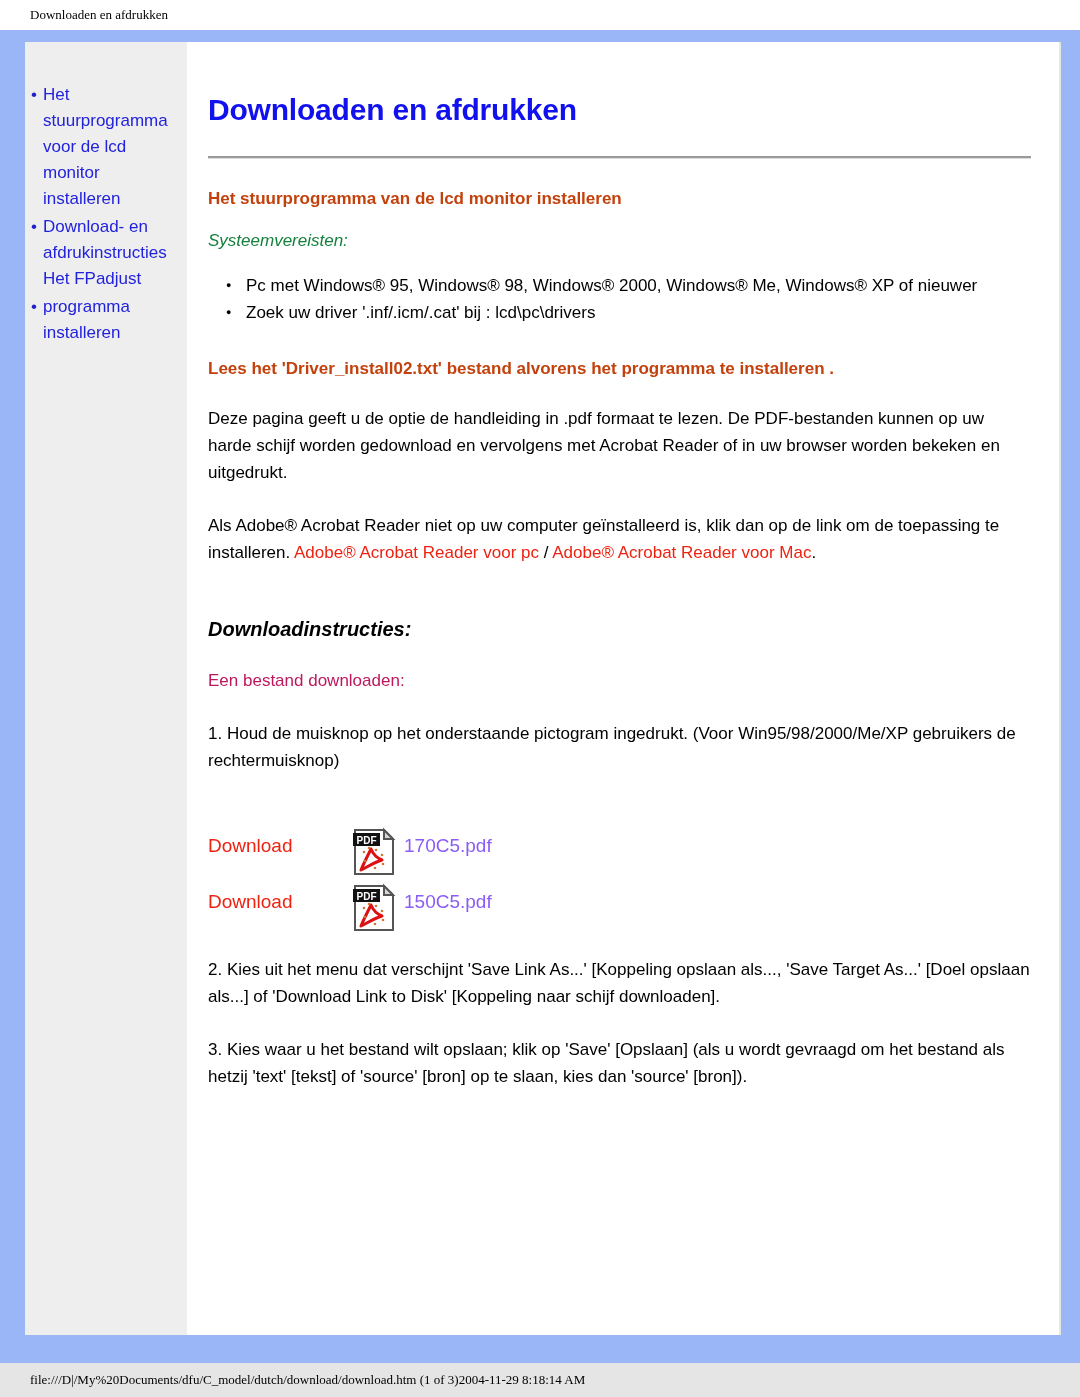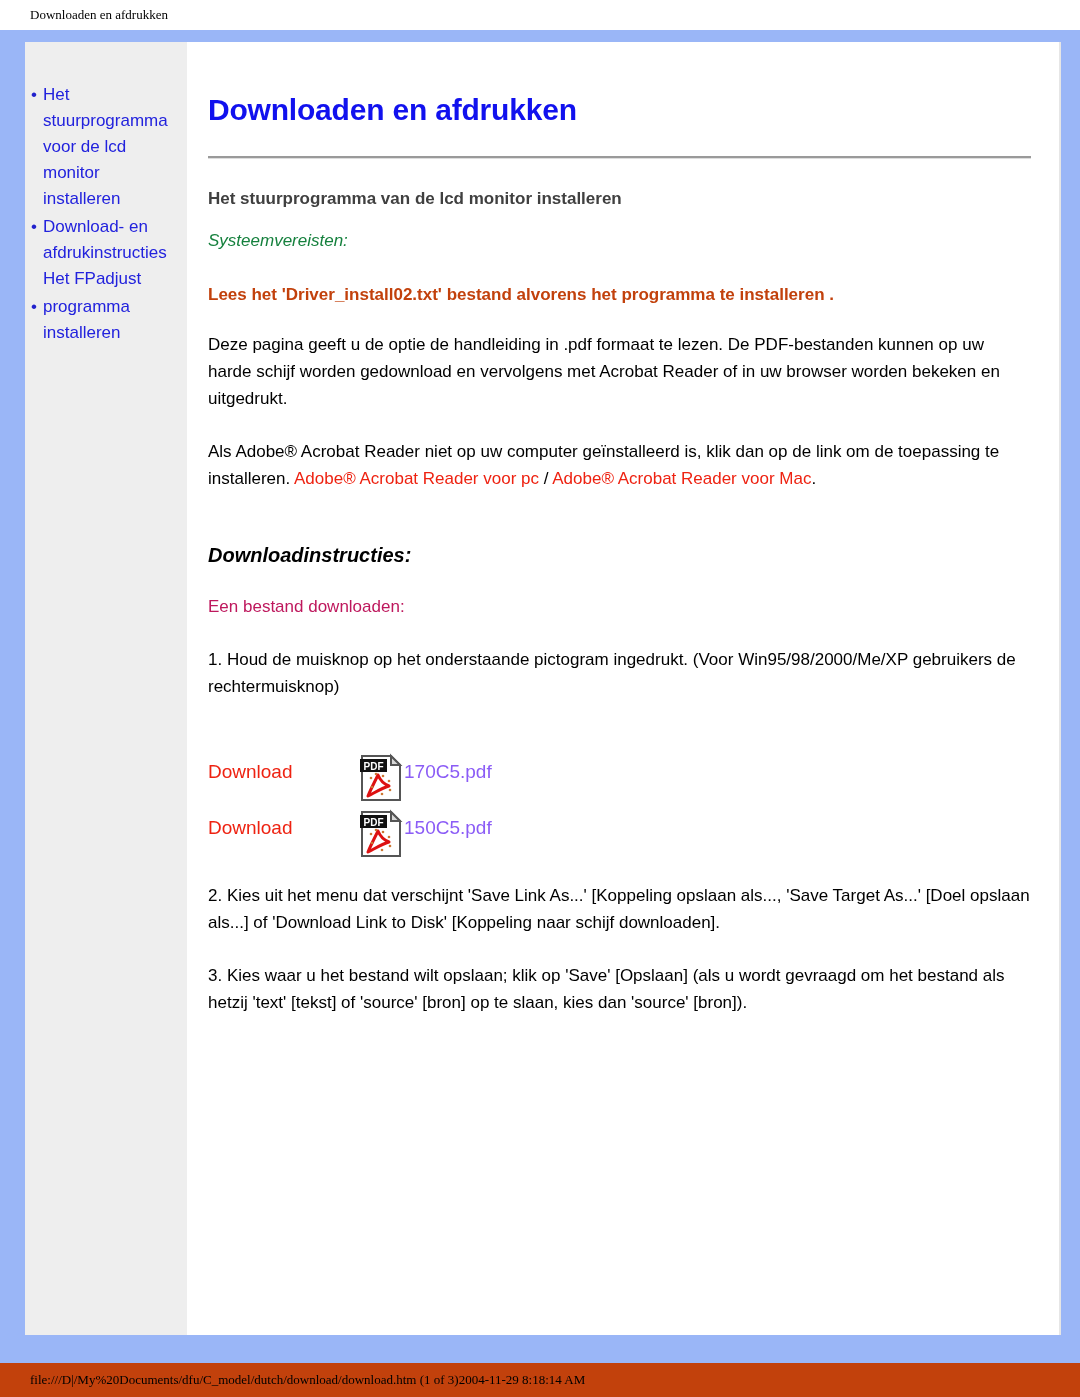--- a/index.html
+++ b/index.html
@@ -108,21 +108,21 @@
     letter-spacing: -0.2px;
   }
   .title-rule {
     border: 0;
     border-top: 2px solid #9a9a9a;
     border-bottom: 1px solid #dddddd;
     margin: 28px 0 0 0;
     height: 0;
   }
   h2.section-title {
-    color: #404040;
+    color: #c2410c;
     font-size: 17px;
     font-weight: bold;
     margin: 30px 0 0 0;
   }
   .sysreq-label {
     font-size: 17px;
     font-style: italic;
     color: #15803d;
     margin: 22px 0 0 0;
   }
@@ -199,39 +199,39 @@
     color: #ee2211;
     font-size: 19px;
     width: 120px;
     flex: 0 0 120px;
     text-decoration: none;
   }
   .pdf-icon-wrap {
     width: 76px;
     flex: 0 0 76px;
     display: flex;
-    justify-content: flex-end;
+    justify-content: center;
     padding-left: 16px;
     box-sizing: border-box;
     margin-top: 12px;
   }
   .pdf-name {
     color: #8b5cf6;
     font-size: 19px;
     text-decoration: none;
   }
 
   
   .page-footer {
     position: absolute;
     left: 0;
     top: 1363px;
     width: 1080px;
     height: 34px;
-    background: #c2410c;
+    background: #e5e5e5;
     display: flex;
     align-items: center;
     padding-left: 30px;
     box-sizing: border-box;
   }
   .footer-text {
     font-family: "Liberation Serif", serif;
     font-size: 13px;
     color: #000000;
   }
@@ -275,20 +275,22 @@
 
       <h1 class="page-title">Downloaden en afdrukken</h1>
 
       <hr class="title-rule">
 
       <h2 class="section-title">Het stuurprogramma van de lcd monitor installeren</h2>
 
       <div class="sysreq-label">Systeemvereisten:</div>
 
       <ul class="req-list">
+        <li>Pc met Windows® 95, Windows® 98, Windows® 2000, Windows® Me, Windows® XP of nieuwer</li>
+        <li>Zoek uw driver '.inf/.icm/.cat' bij : lcd\pc\drivers</li>
       </ul>
 
       <div class="warning-line">Lees het 'Driver_install02.txt' bestand alvorens het programma te installeren .</div>
 
       <p class="body-text">Deze pagina geeft u de optie de handleiding in .pdf formaat te lezen. De PDF-bestanden kunnen op uw harde schijf worden gedownload en vervolgens met Acrobat Reader of in uw browser worden bekeken en uitgedrukt.</p>
 
       <p class="body-text">
         <span>Als Adobe® Acrobat Reader niet op uw computer geïnstalleerd is, klik dan op de link om de toepassing te installeren. </span><a class="red-link" href="#">Adobe® Acrobat Reader voor pc</a><span> / </span><a class="red-link" href="#">Adobe® Acrobat Reader voor Mac</a><span>.</span>
       </p>
 

